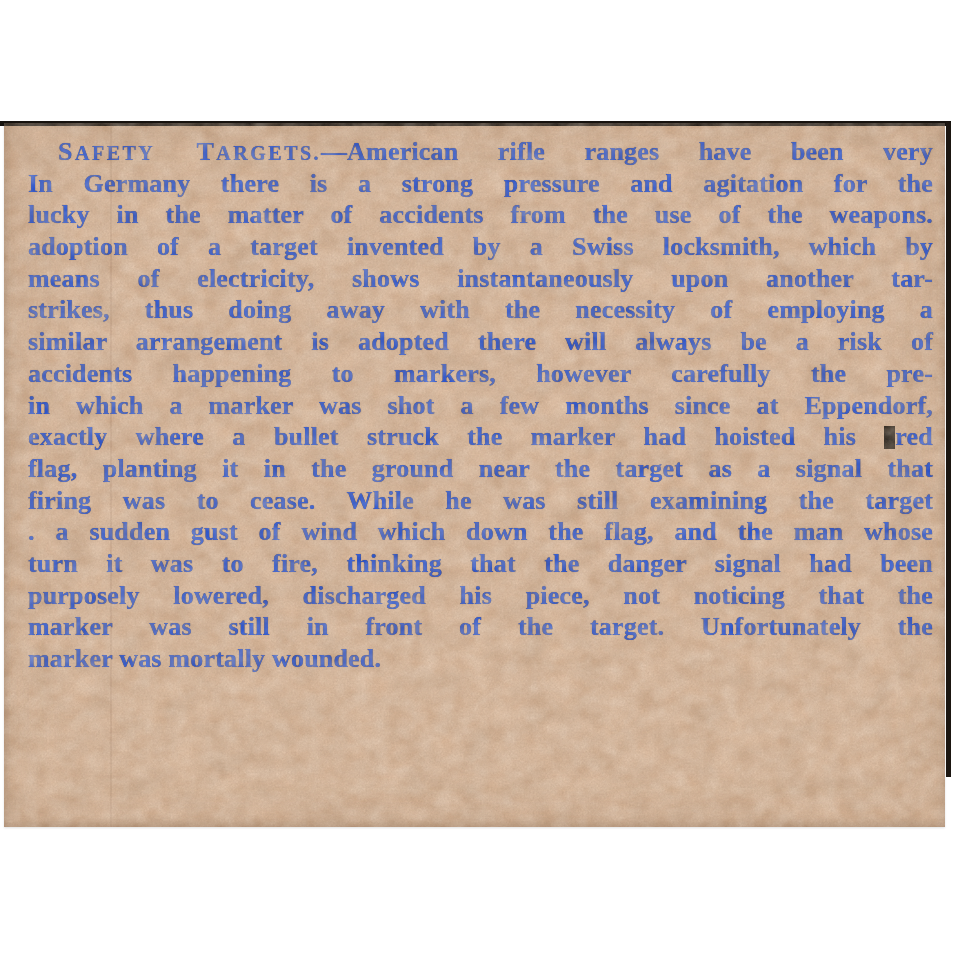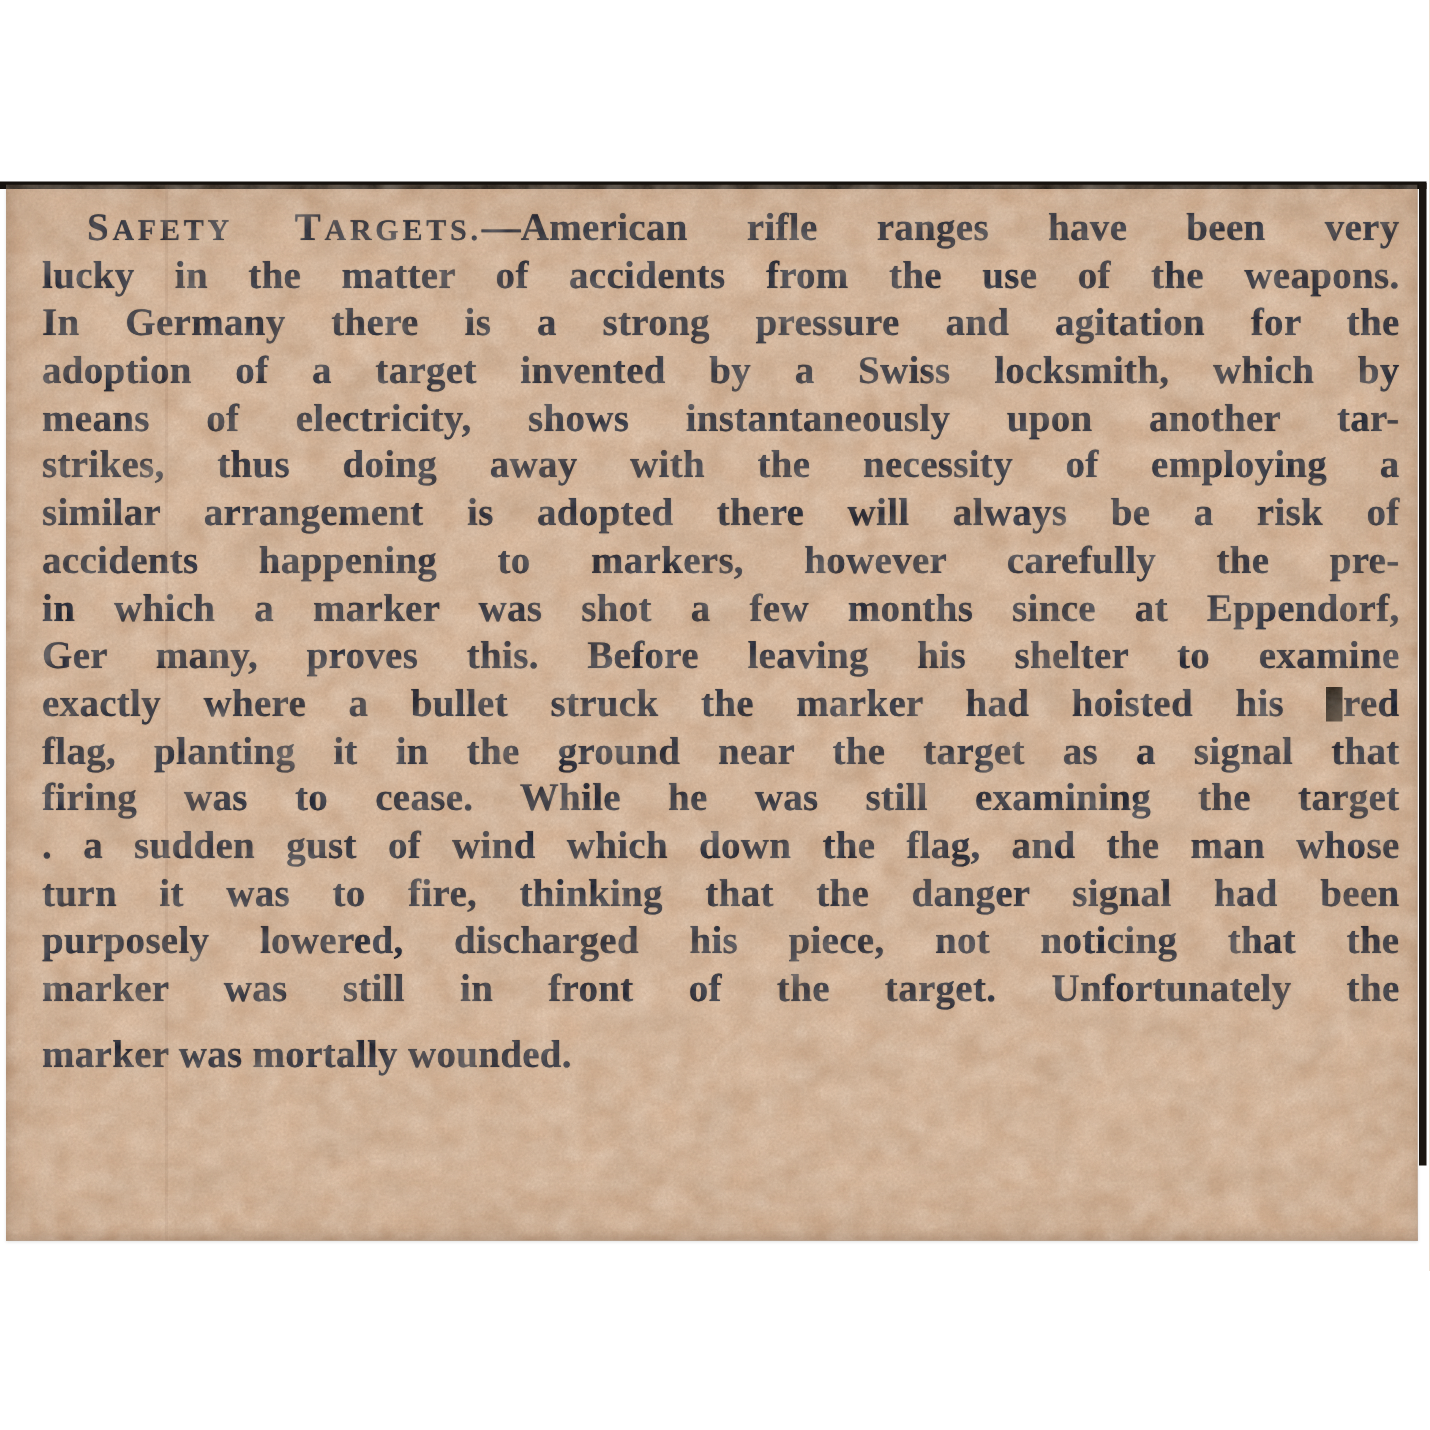--- a/index.html
+++ b/index.html
@@ -46,36 +46,36 @@
   .crease {
     position: absolute; top: 0; bottom: 0; left: 106px;
     width: 2px; background: rgba(120,88,58,0.13);
     z-index: 2;
   }
 
   .article {
     position: absolute;
     left: 24px; top: 13px; width: 905px;
     z-index: 1;
-    color: #0f172a;
+    color: #1d4ed8;
     font-size: 26px;
     font-weight: 700;
     letter-spacing: 0.2px;
     text-shadow: 0 0 0.7px rgba(34,24,9,0.8);
   }
   .ln {
     margin: 0;
     height: 31.7px;
     line-height: 31.7px;
     text-align: justify;
     text-align-last: justify;
     white-space: normal;
   }
   .ln.indent { padding-left: 30px; }
-  .ln.last { text-align-last: left; margin-top: 12px; }
+  .ln.last { text-align-last: left; }
 
   .hd { letter-spacing: 2.5px; }
   .bigcap { font-size: 26px; }
   .smcap  { font-size: 20px; }
   .dash   { letter-spacing: 0; }
 
   .blot {
     display: inline-block;
     width: 11px; height: 23px;
     background: #15100a;
@@ -88,29 +88,28 @@
 <div class="scan">
 
   <div class="paper">
 
     <div class="crease"></div>
 
     <div class="article">
 
       <p class="ln indent"><span class="hd"><span class="bigcap">S</span><span class="smcap">AFETY</span> <span class="bigcap">T</span><span class="smcap">ARGETS.</span></span><span class="dash">—</span><span>American rifle ranges have been very</span></p>
 
+      <p class="ln">In Germany there is a strong pressure and agitation for the</p>
       <p class="ln">lucky in the matter of accidents from the use of the weapons.</p>
-      <p class="ln">In Germany there is a strong pressure and agitation for the</p>
       <p class="ln">adoption of a target invented by a Swiss locksmith, which by</p>
       <p class="ln">means of electricity, shows instantaneously upon another tar-</p>
       <p class="ln">strikes, thus doing away with the necessity of employing a</p>
       <p class="ln">similar arrangement is adopted there will always be a risk of</p>
       <p class="ln">accidents happening to markers, however carefully the pre-</p>
       <p class="ln">in which a marker was shot a few months since at Eppendorf,</p>
-      <p class="ln">Ger many, proves this. Before leaving his shelter to examine</p>
 
       <p class="ln"><span>exactly where a bullet struck the marker had hoisted his</span> <span class="blot"></span><span>red</span></p>
 
       <p class="ln">flag, planting it in the ground near the target as a signal that</p>
       <p class="ln">firing was to cease. While he was still examining the target</p>
       <p class="ln">. a sudden gust of wind which down the flag, and the man whose</p>
       <p class="ln">turn it was to fire, thinking that the danger signal had been</p>
       <p class="ln">purposely lowered, discharged his piece, not noticing that the</p>
       <p class="ln">marker was still in front of the target. Unfortunately the</p>
       <p class="ln last">marker was mortally wounded.</p>

